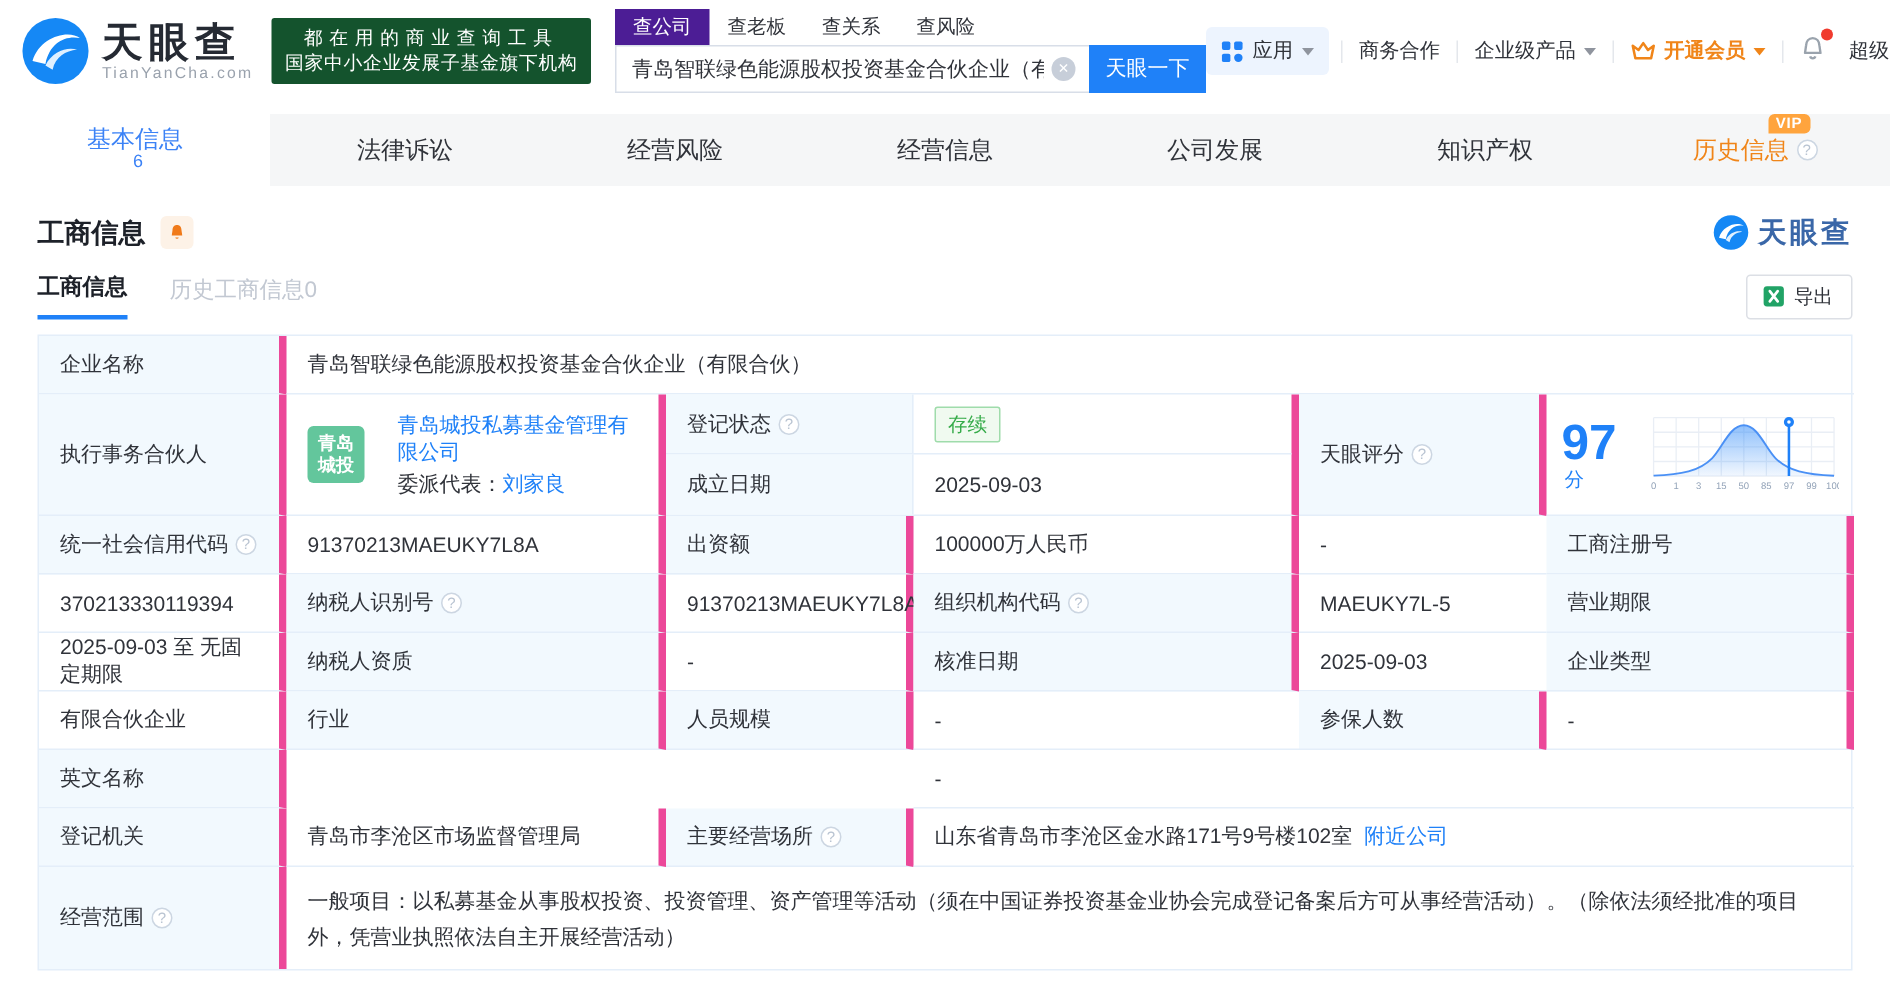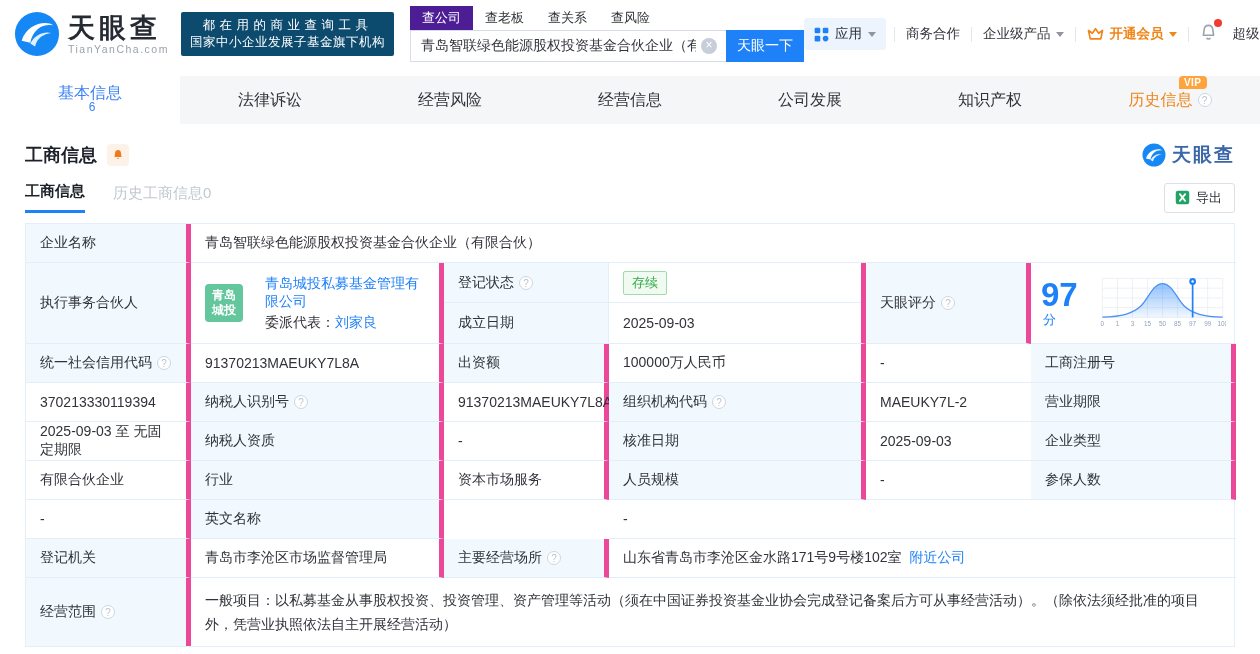--- a/index.html
+++ b/index.html
@@ -5,21 +5,21 @@
   * { box-sizing: border-box; margin: 0; padding: 0; }
   html,body { background:#fff; }
   body { font-family: "Liberation Sans", "DejaVu Sans", sans-serif; color:#30333a; }
   .page { width:1260px; height:654px; background:#fff; overflow:hidden; position:relative; }
 
   
   .hdr { display:flex; align-items:center; height:68px; padding:0 12px 0 14px; }
   .logo { display:flex; align-items:center; gap:8px; }
   .logo-txt .brand { font-size:27px; font-weight:bold; color:#252a33; letter-spacing:4px; line-height:28px; }
   .logo-txt .dom { font-size:10.5px; color:#9aa2ad; letter-spacing:1.5px; margin-top:1px; }
-  .promo { margin-left:12px; background:#0c4a6e; color:#fff; padding:5px 9px; text-align:center; border-radius:2px; }
+  .promo { margin-left:12px; background:#14532d; color:#fff; padding:5px 9px; text-align:center; border-radius:2px; }
   .promo .p1 { font-size:12.5px; letter-spacing:4.5px; line-height:17px; white-space:nowrap; }
   .promo .p2 { font-size:12.5px; letter-spacing:0.5px; line-height:17px; white-space:nowrap; }
   .search { margin-left:16px; }
   .stabs { display:flex; align-items:flex-end; height:24px; font-size:13px; }
   .stab { padding:3px 12px; color:#30333a; cursor:pointer; }
   .stab.active { background:#4c1d95; color:#fff; }
   .srow { display:flex; }
   .inwrap { position:relative; }
   .sinput { width:316px; height:32px; border:1px solid #d8dee8; border-right:none; padding:0 30px 0 10px; font-size:14px; color:#30333a; outline:none; font-family:inherit; }
   .clear { position:absolute; right:9px; top:8px; width:16px; height:16px; border-radius:50%; background:#c7ced9; color:#fff; font-size:12px; line-height:15px; text-align:center; cursor:pointer; }
@@ -346,21 +346,21 @@
           <span class="q"></span>
         </div>
       <div class="c">
           <span>91370213MAEUKY7L8A</span>
         </div>
       <div class="c lab">
           <span>组织机构代码</span>
           <span class="q"></span>
         </div>
       <div class="c no-r">
-          <span>MAEUKY7L-2</span>
+          <span>MAEUKY7L-5</span>
         </div>
 
       <div class="c lab">
           <span>营业期限</span>
         </div>
       <div class="c">
           <span>2025-09-03 至 无固定期限</span>
         </div>
       <div class="c lab">
           <span>纳税人资质</span>
@@ -376,23 +376,20 @@
         </div>
 
       <div class="c lab">
           <span>企业类型</span>
         </div>
       <div class="c">
           <span>有限合伙企业</span>
         </div>
       <div class="c lab">
           <span>行业</span>
-        </div>
-      <div class="c">
-          <span>资本市场服务</span>
         </div>
       <div class="c lab">
           <span>人员规模</span>
         </div>
       <div class="c no-r">
           <span>-</span>
         </div>
 
       <div class="c lab">
           <span>参保人数</span>

